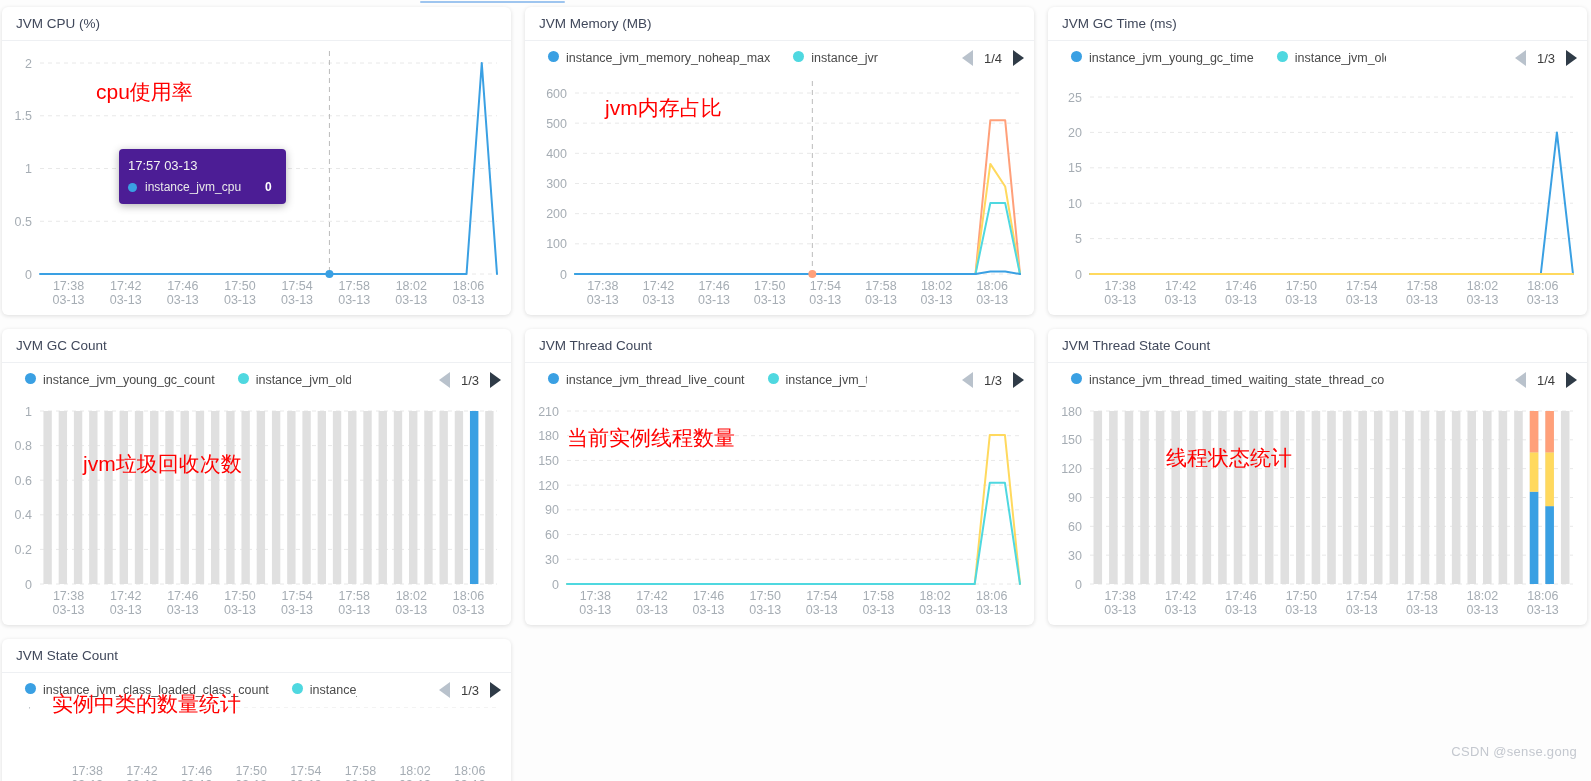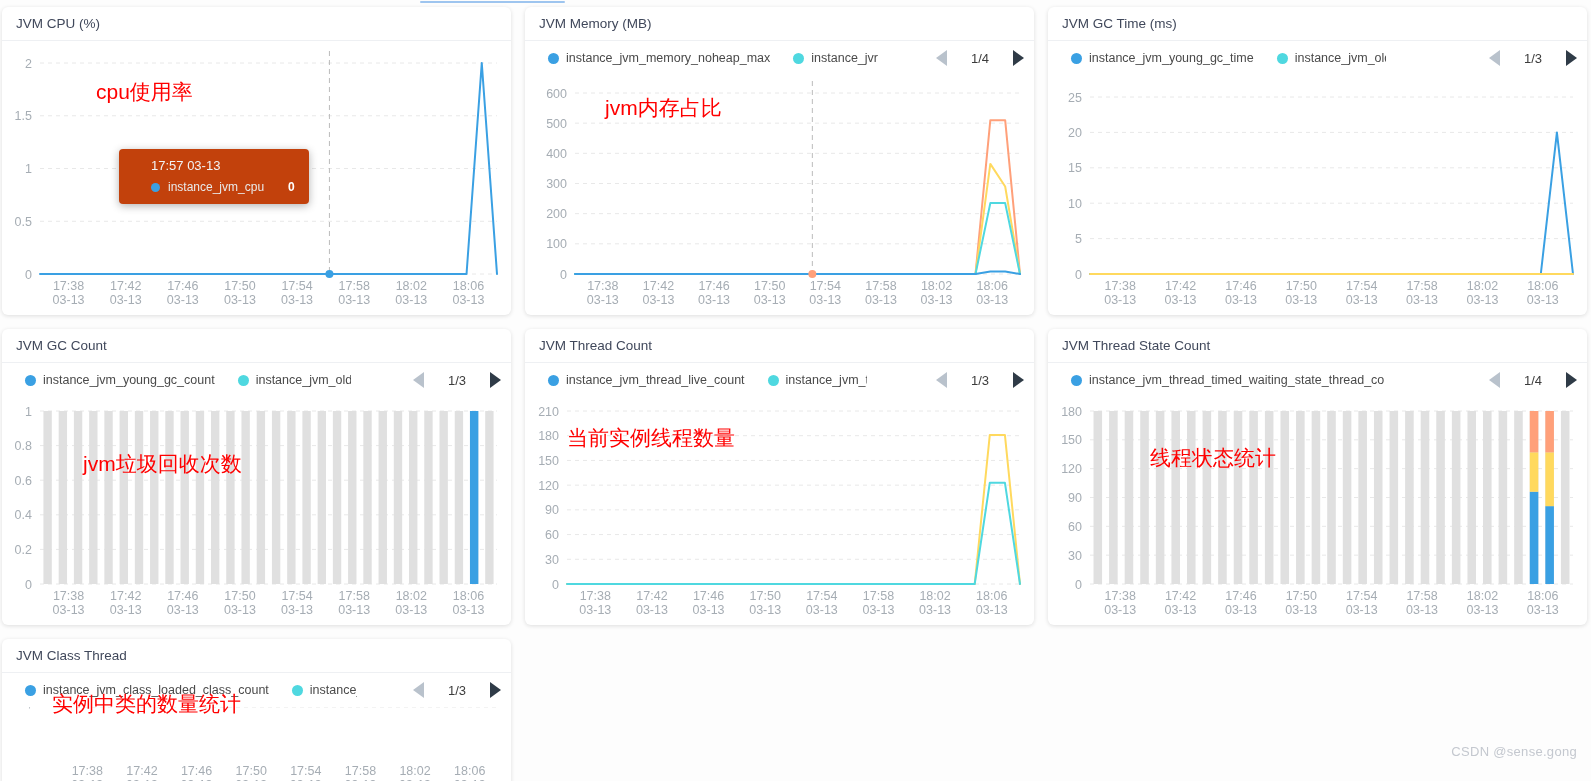--- a/index.html
+++ b/index.html
@@ -39,43 +39,43 @@
   }
   .panel-body { position:relative; flex:1 1 auto; }
 
   
   .legend {
     display:flex; align-items:center;
     height:34px; padding:0 10px 0 14px;
     font-size:12.5px; color:#4a4a4a;
     white-space:nowrap; overflow:hidden;
   }
-  .legend-item { display:flex; align-items:center; margin-right:14px; min-width:0;padding-left:9px; }
+  .legend-item { display:flex; align-items:flex-start; margin-right:14px; min-width:0;padding-left:9px; }
   .legend-dot { width:11px; height:11px; border-radius:50%; flex:0 0 auto; margin-right:7px; }
   .legend-label { overflow:hidden; text-overflow:clip; white-space:nowrap; }
-  .legend-pager { margin-left:auto; display:flex; align-items:center; gap:24px; flex:0 0 auto; padding-left:6px; background:#fff; }
+  .legend-pager { margin-left:auto; display:flex; align-items:center; gap:11px; flex:0 0 auto; padding-left:6px; background:#fff; }
   .pg-arrow { width:0; height:0; }
   .pg-left  { border-top:8px solid transparent; border-bottom:8px solid transparent; border-right:11px solid #b9c2cc; cursor:pointer; }
   .pg-right { border-top:8px solid transparent; border-bottom:8px solid transparent; border-left:11px solid #2f3b47; cursor:pointer; }
   .pg-text { font-size:13px; color:#3c3c3c; }
 
   
   .chart { position:relative; width:100%; }
   .chart svg { display:block; width:100%; height:100%; }
 
   .anno {
     position:absolute; color:#ff0000; font-size:21px;
     font-family:"Liberation Sans", sans-serif;
     white-space:pre-line; line-height:1.25; pointer-events:none;
   }
 
   
   .tooltip {
-    position:absolute; background:#c2410c; border-radius:4px;
-    padding:9px 14px 10px 32px; color:#e9e9e9;
+    position:absolute; background:#4c1d95; border-radius:4px;
+    padding:9px 14px 10px 9px; color:#e9e9e9;
     box-shadow:0 2px 8px rgba(0,0,0,.3);
   }
   .tt-time { font-size:13px; margin-bottom:7px; color:#f2f2f2; }
   .tt-row { display:flex; align-items:center; font-size:12px; }
   .tt-dot { width:9px; height:9px; border-radius:50%; background:#3aa0e3; margin-right:8px; }
   .tt-name { color:#e9e9e9; }
   .tt-val { margin-left:24px; font-weight:bold; color:#fff; }
 
   .watermark {
     position:absolute; right:14px; bottom:22px;
@@ -486,28 +486,28 @@
                 <rect x="481.76370967741934" y="94.73333333333333" width="8.569354838709678" height="92.26666666666667" fill="#3aa0e3"></rect>
                 <rect x="481.76370967741934" y="55.32777777777778" width="8.569354838709678" height="39.40555555555555" fill="#ffd95e"></rect>
                 <rect x="481.76370967741934" y="14" width="8.569354838709678" height="41.32777777777778" fill="#ffa07a"></rect>
                 <rect x="497.34435483870965" y="14" width="8.569354838709678" height="173" fill="#e0e0e0"></rect>
                 <rect x="497.34435483870965" y="109.14999999999999" width="8.569354838709678" height="77.85000000000001" fill="#3aa0e3"></rect>
                 <rect x="497.34435483870965" y="55.32777777777778" width="8.569354838709678" height="53.82222222222221" fill="#ffd95e"></rect>
                 <rect x="497.34435483870965" y="14" width="8.569354838709678" height="41.32777777777778" fill="#ffa07a"></rect>
                 <rect x="512.925" y="14" width="8.569354838709678" height="173" fill="#e0e0e0"></rect>
               </svg>
           </div>
-          <div class="anno" style="left:102px; top:82px;">线程状态统计</div>
+          <div class="anno" style="left:118px; top:82px;">线程状态统计</div>
         </div>
       </div>
     </div>
 
     <div class="row">
       <div class="panel p-w1" style="height:160px">
-        <div class="panel-head">JVM Class Thread</div>
+        <div class="panel-head">JVM State Count</div>
         <div class="panel-body">
           <div class="legend">
             <span class="legend-item">
               <span class="legend-dot" style="background:#3aa0e3"></span>
               <span class="legend-label">instance_jvm_class_loaded_class_count</span>
             </span>
             <span class="legend-item" style="max-width:74px">
               <span class="legend-dot" style="background:#4fd8e0"></span>
               <span class="legend-label">instance_</span>
             </span>

